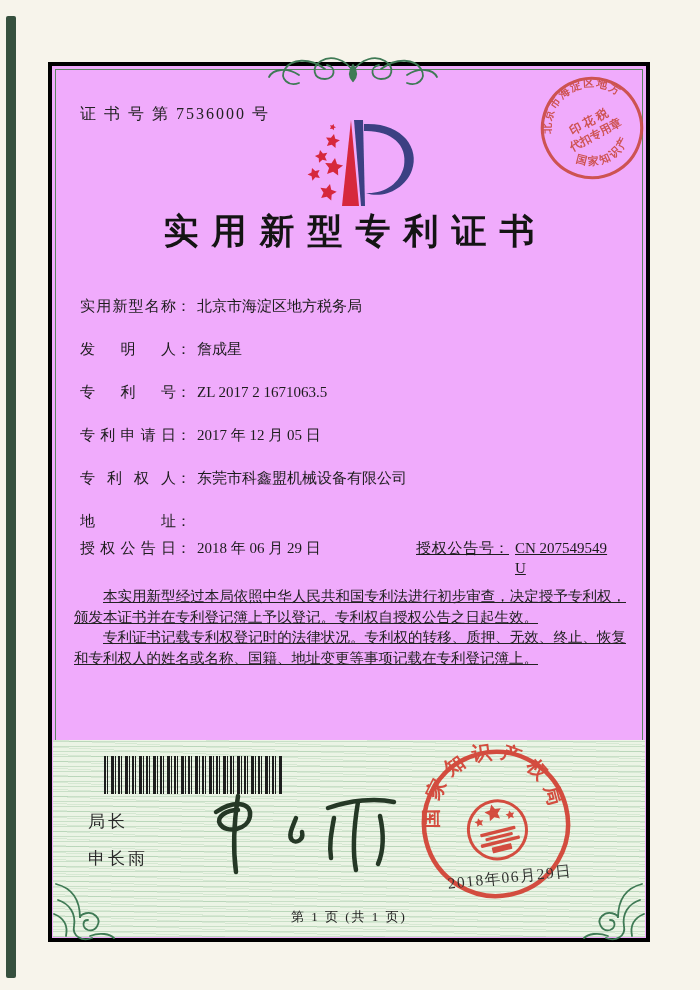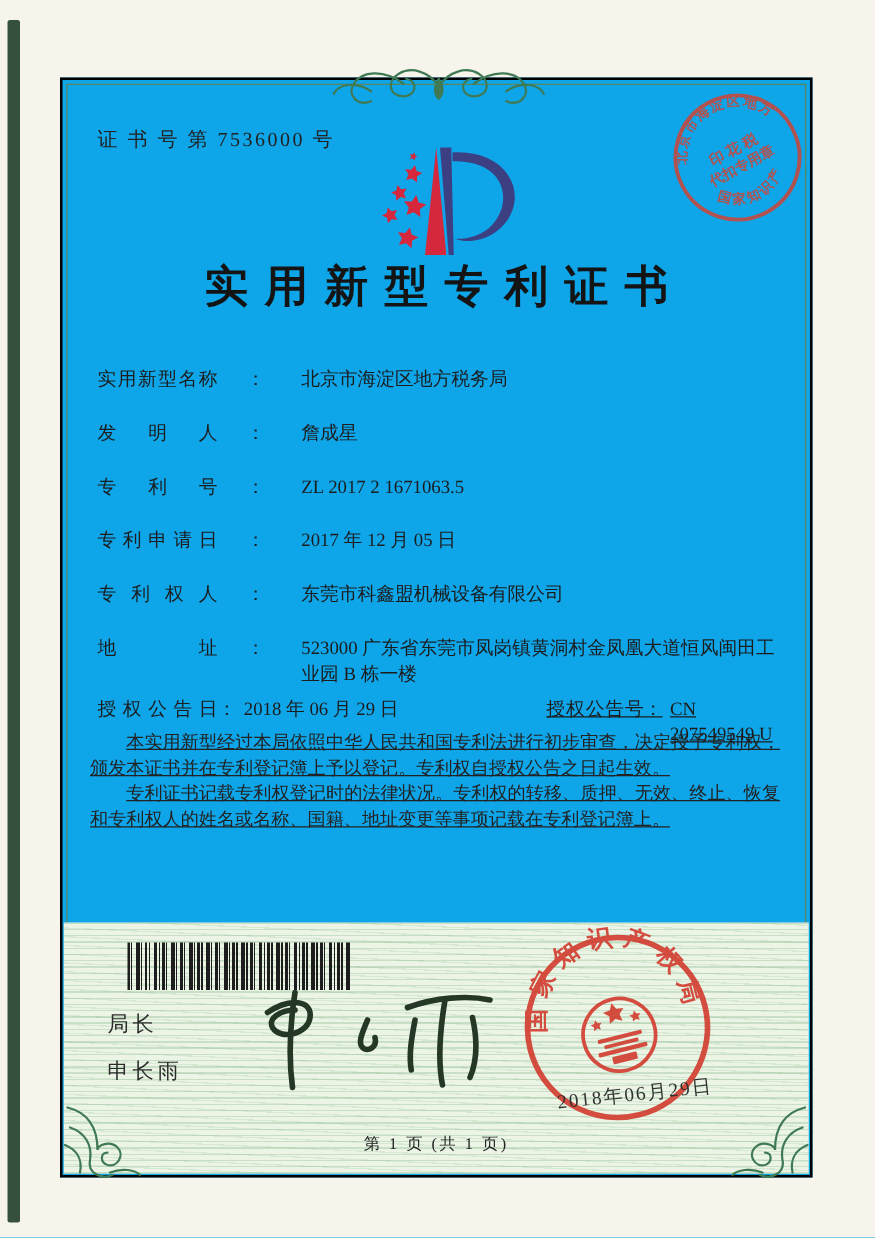--- a/index.html
+++ b/index.html
@@ -8,35 +8,35 @@
     background:#f7f4eb;
     font-family:"Liberation Serif","DejaVu Serif",serif;
     color:#1c1c1c;
   }
   .edge-strip{
     position:absolute;left:6px;top:16px;width:10px;height:962px;
     background:#36503e;border-radius:2px;
   }
   .frame{
     position:absolute;left:48px;top:62px;width:602px;height:880px;
-    border:2px solid #000000;background:#0ea5e9;box-sizing:border-box;
+    border:4px solid #000000;background:#f0abfc;box-sizing:border-box;
   }
   .frame-inner{
     position:absolute;inset:3px;border:1px solid #59855f;pointer-events:none;
   }
   .cert-no{
     position:absolute;left:28px;top:38px;font-size:16px;letter-spacing:2px;color:#222;
   }
   .logo{position:absolute;left:226px;top:48px;width:150px;height:100px;}
   .title{
     position:absolute;left:0;top:142px;width:100%;text-align:center;
     font-size:35px;font-weight:bold;letter-spacing:13px;color:#141414;text-indent:13px;
   }
   .fields{position:absolute;left:28px;top:230px;right:26px;font-size:15px;}
-  .frow{display:flex;line-height:20px;margin-bottom:23px;gap:23px;}
+  .frow{display:flex;line-height:20px;margin-bottom:23px;}
   .flabel{display:inline-block;width:96px;text-align:justify;text-align-last:justify;flex:none;}
   .fcolon{flex:none;}
   .fvalue{padding-left:6px;}
   .frow.address{margin-bottom:7px;}
   .frow.address .fvalue{width:402px;line-height:21px;}
   .grant-left{display:flex;width:336px;flex:none;}
   .grant-right{display:flex;text-decoration:underline;}
   .grant-right .flabel{width:78px;}
   .paras{
     position:absolute;left:22px;top:520px;width:552px;
@@ -148,21 +148,20 @@
       <span class="fvalue">2017 年 12 月 05 日</span>
     </div>
     <div class="frow">
       <span class="flabel">专利权人</span>
         <span class="fcolon">：</span>
       <span class="fvalue">东莞市科鑫盟机械设备有限公司</span>
     </div>
     <div class="frow address">
       <span class="flabel">地址</span>
         <span class="fcolon">：</span>
-      <span class="fvalue">523000 广东省东莞市凤岗镇黄洞村金凤凰大道恒风闽田工业园 B 栋一楼</span>
     </div>
     <div class="frow">
       <span class="grant-left">
         <span class="flabel">授权公告日</span>
           <span class="fcolon">：</span>
         <span class="fvalue">2018 年 06 月 29 日</span>
       </span>
       <span class="grant-right">
         <span class="flabel">授权公告号</span>
           <span class="fcolon">：</span>

